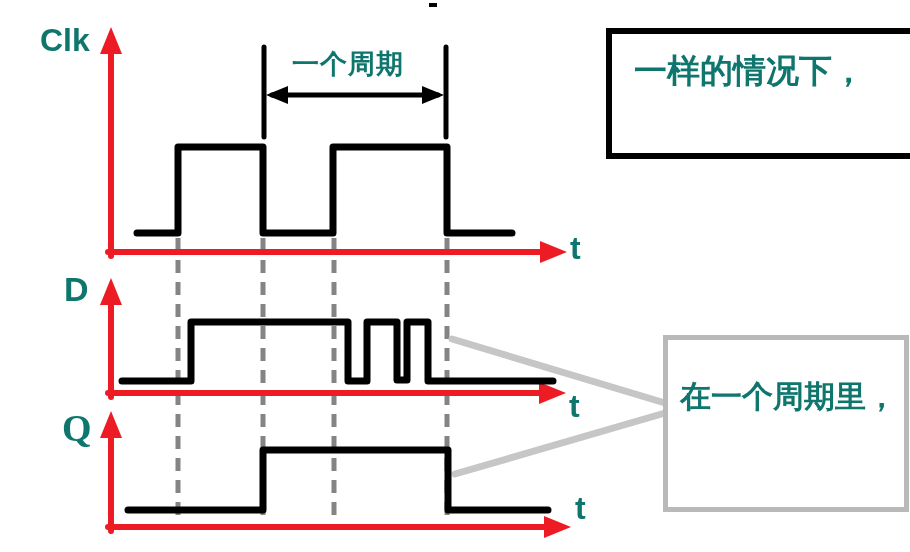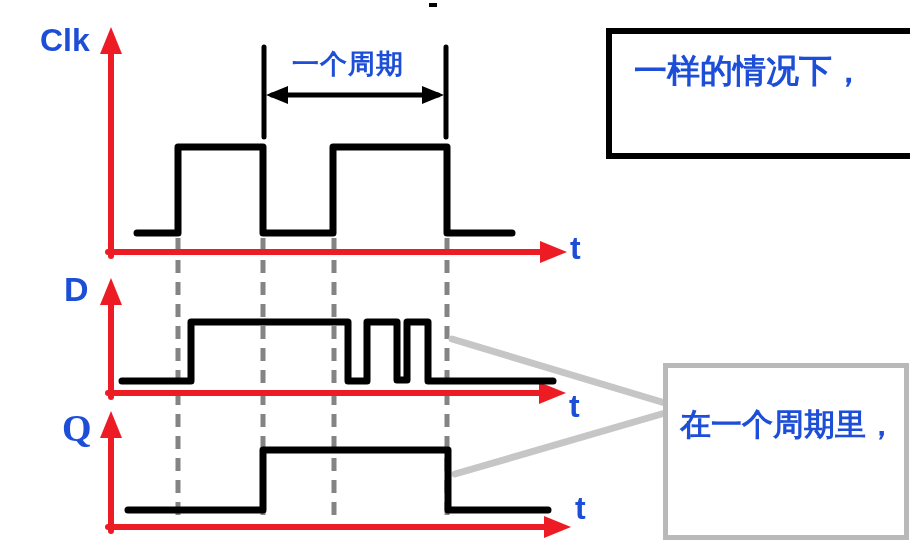--- a/index.html
+++ b/index.html
@@ -3,21 +3,21 @@
 <meta charset="utf-8">
 <style>
   html, body { margin: 0; padding: 0; background: #ffffff; }
   #canvas {
     position: relative;
     width: 910px;
     height: 552px;
     background: #ffffff;
     overflow: hidden;
     font-family: "Liberation Sans", "DejaVu Sans", sans-serif;
-    color: #1d4ed8;
+    color: #0f766e;
   }
   #diagram-svg { position: absolute; left: 0; top: 0; }
   .txt { position: absolute; font-weight: bold; white-space: nowrap; }
   #clk-label { left: 40px;  top: 22px;  font-size: 32px; }
   #d-label   { left: 64px;  top: 270px; font-size: 34px; }
   #q-label   { left: 62px;  top: 406px; font-size: 38px; font-family: "Liberation Serif", "DejaVu Serif", serif; }
   #t-clk { left: 570px; top: 230px; font-size: 32px; }
   #t-d   { left: 569px; top: 388px; font-size: 32px; }
   #t-q   { left: 575px; top: 490px; font-size: 32px; }
   #period-label { left: 292px; top: 46px; font-size: 27px; letter-spacing: 1px; }
@@ -25,21 +25,21 @@
   #note-top {
     left: 567px; top: 28px; width: 321px; height: 131px;
     border: 6px solid #000000;
     padding: 9px 0 0 22px;
     font-size: 33px; font-weight: bold; line-height: 55px; margin-left: 39px;
   }
   #note-right {
     left: 663px; top: 335px; width: 246px; height: 177px;
     border: 5px solid #b9b9b9;
     padding: 30px 0 0 12px;
-    font-size: 31px; font-weight: bold; line-height: 53px; margin-top: 28px;
+    font-size: 31px; font-weight: bold; line-height: 53px;
   }
   .note-line { white-space: nowrap; }
 </style>
 </head>
 <body>
 
 <div id="canvas">
   <svg id="diagram-svg" width="910" height="552">
       <line x1="178" y1="238" x2="178" y2="529" stroke="#848484" stroke-width="5" stroke-linecap="butt" stroke-dasharray="13 9"></line>
       <line x1="263" y1="238" x2="263" y2="529" stroke="#848484" stroke-width="5" stroke-linecap="butt" stroke-dasharray="13 9"></line>

